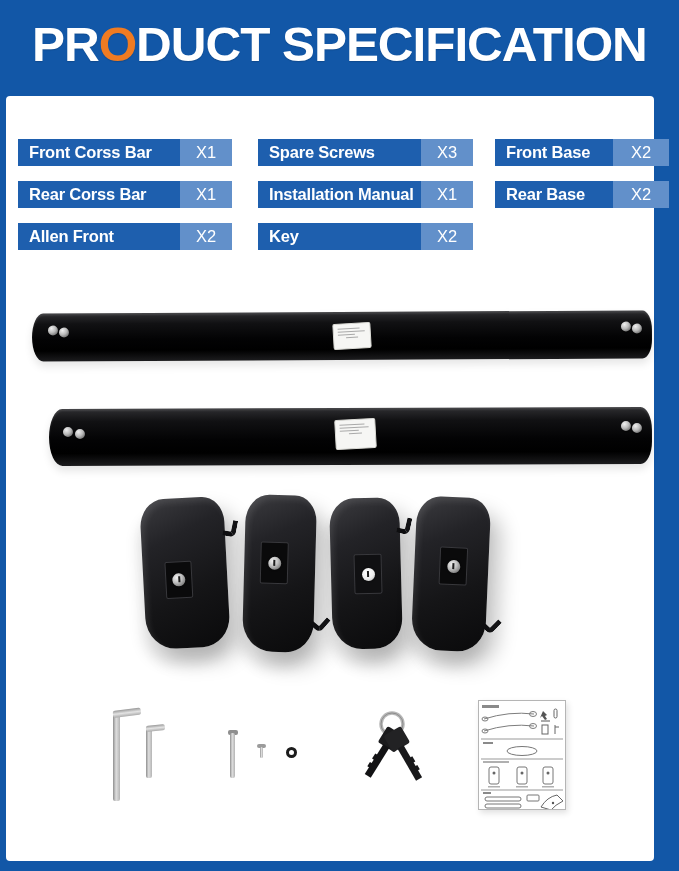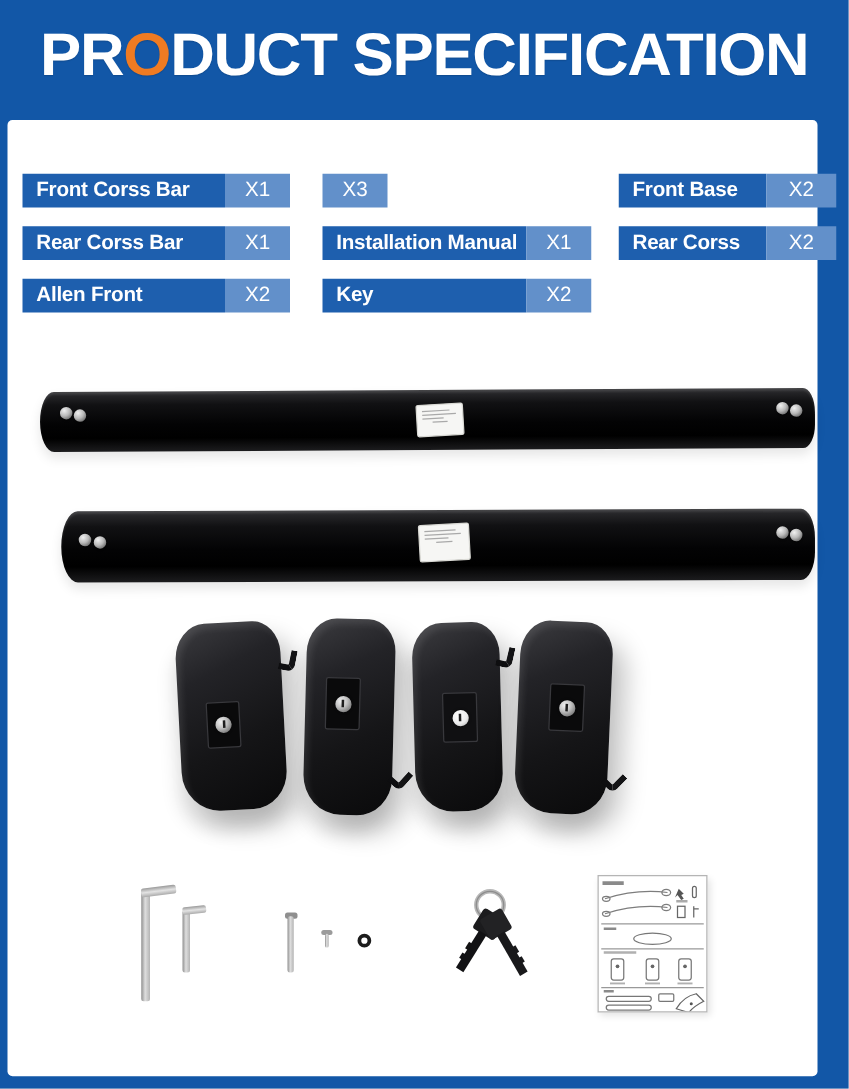--- a/index.html
+++ b/index.html
@@ -137,39 +137,40 @@
         <div class="part-qty">X1</div>
       </div>
       <div class="part-row">
         <div class="part-name">Allen Front</div>
         <div class="part-qty">X2</div>
       </div>
     </div>
 
     <div class="parts-col col-2">
       <div class="part-row">
+        <div class="part-name">Spare Screws</div>
         <div class="part-qty">X3</div>
       </div>
       <div class="part-row">
         <div class="part-name">Installation Manual</div>
         <div class="part-qty">X1</div>
       </div>
       <div class="part-row">
         <div class="part-name">Key</div>
         <div class="part-qty">X2</div>
       </div>
     </div>
 
     <div class="parts-col col-3">
       <div class="part-row">
         <div class="part-name">Front Base</div>
         <div class="part-qty">X2</div>
       </div>
       <div class="part-row">
-        <div class="part-name">Rear Corss</div>
+        <div class="part-name">Rear Base</div>
         <div class="part-qty">X2</div>
       </div>
     </div>
 
     <div class="crossbar bar-1">
       <span class="end-screw" style="left:16px;top:12px;"></span>
       <span class="end-screw" style="left:27px;top:14px;"></span>
       <span class="end-screw" style="right:21px;top:11px;"></span>
       <span class="end-screw" style="right:10px;top:13px;"></span>
       <div class="sticker" style="left:301px;top:11px;width:38px;height:26px;">

